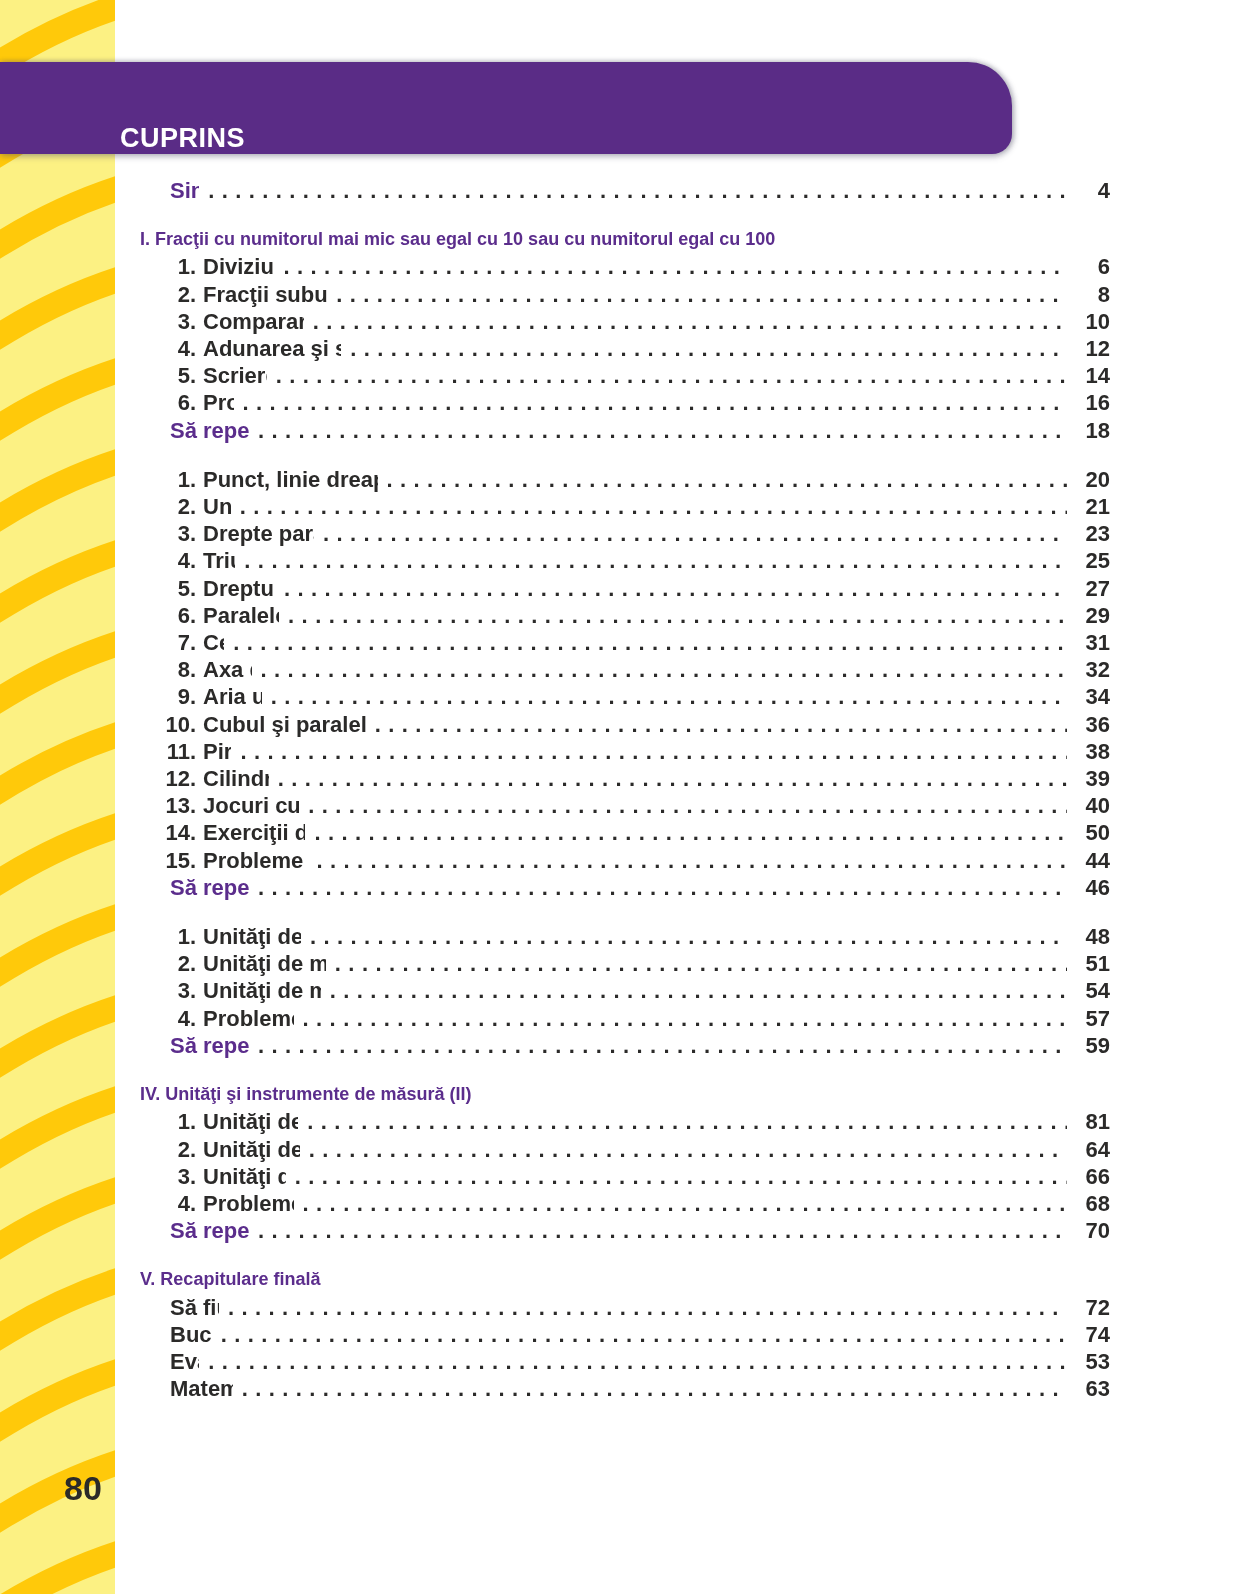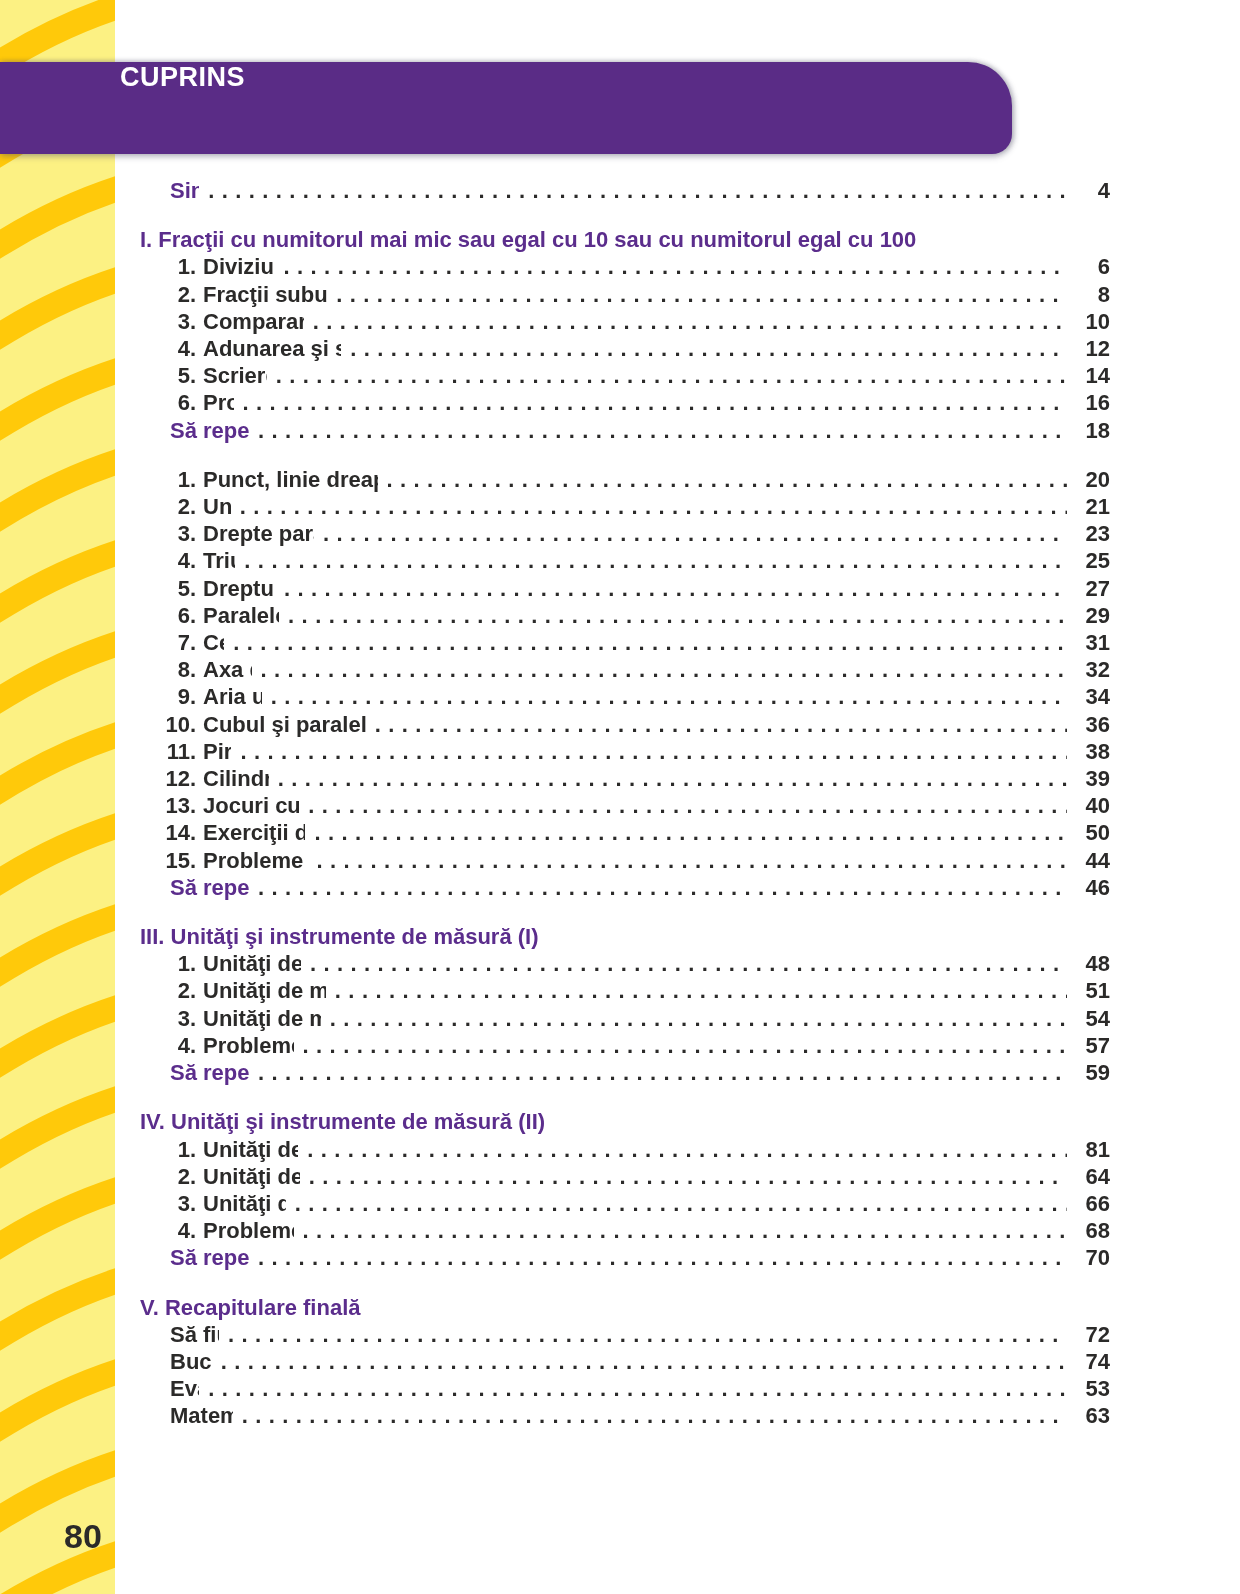--- a/index.html
+++ b/index.html
@@ -20,50 +20,49 @@
   }
   .band svg { display: block; position: absolute; left: 0; top: 0; }
 
   .page-number {
     position: absolute;
     left: 64px; top: 1470px;
     font-size: 34px; line-height: 36px;
     font-weight: bold;
     color: #2b2a29;
     z-index: 3;
-    margin-top: 48px;
   }
 
   
   .header-bar {
     position: absolute; left: 0; top: 62px;
     width: 1012px; height: 92px;
     background: #5a2c86;
     border-radius: 0 44px 20px 0;
     box-shadow: 0 3px 6px rgba(90,90,110,0.35), 0 -2px 4px rgba(90,90,110,0.18), 3px 0 5px rgba(90,90,110,0.25);
-    display: flex; align-items: flex-start;
+    display: flex; align-items: flex-end;
     z-index: 2;
   }
   .header-title {
     color: #ffffff;
     font-size: 27px;
     font-weight: bold;
     letter-spacing: 0.5px;
     margin-left: 120px;
   }
 
   
   .content {
     position: absolute; left: 140px; top: 177px;
     width: 970px;
     z-index: 1;
   }
   .toc-section { margin-top: 22px; }
   .section-title {
-    font-size: 22px;
+    font-size: 18px;
     line-height: 27.2px;
     font-weight: bold;
     color: #5b2d8c;
     white-space: nowrap;
   }
   .row {
     display: flex;
     align-items: baseline;
     line-height: 27.2px;
     font-size: 22px;
@@ -263,21 +262,20 @@
         <span class="leader"></span>
         <span class="pagecol">44</span>
       </div>
       <div class="row accent indent">
         <span class="label">Să repetăm ce am învăţat</span>
         <span class="leader"></span>
         <span class="pagecol">46</span>
       </div>
     </div>
     <div class="toc-section">
-      <div class="section-title">III. Unităţi şi instrumente de măsură (I)</div>
       <div class="row">
         <span class="num">1.</span>
         <span class="label">Unităţi de măsură pentru lungime</span>
         <span class="leader"></span>
         <span class="pagecol">48</span>
       </div>
       <div class="row">
         <span class="num">2.</span>
         <span class="label">Unităţi de măsură pentru volumul lichidelor</span>
         <span class="leader"></span>

